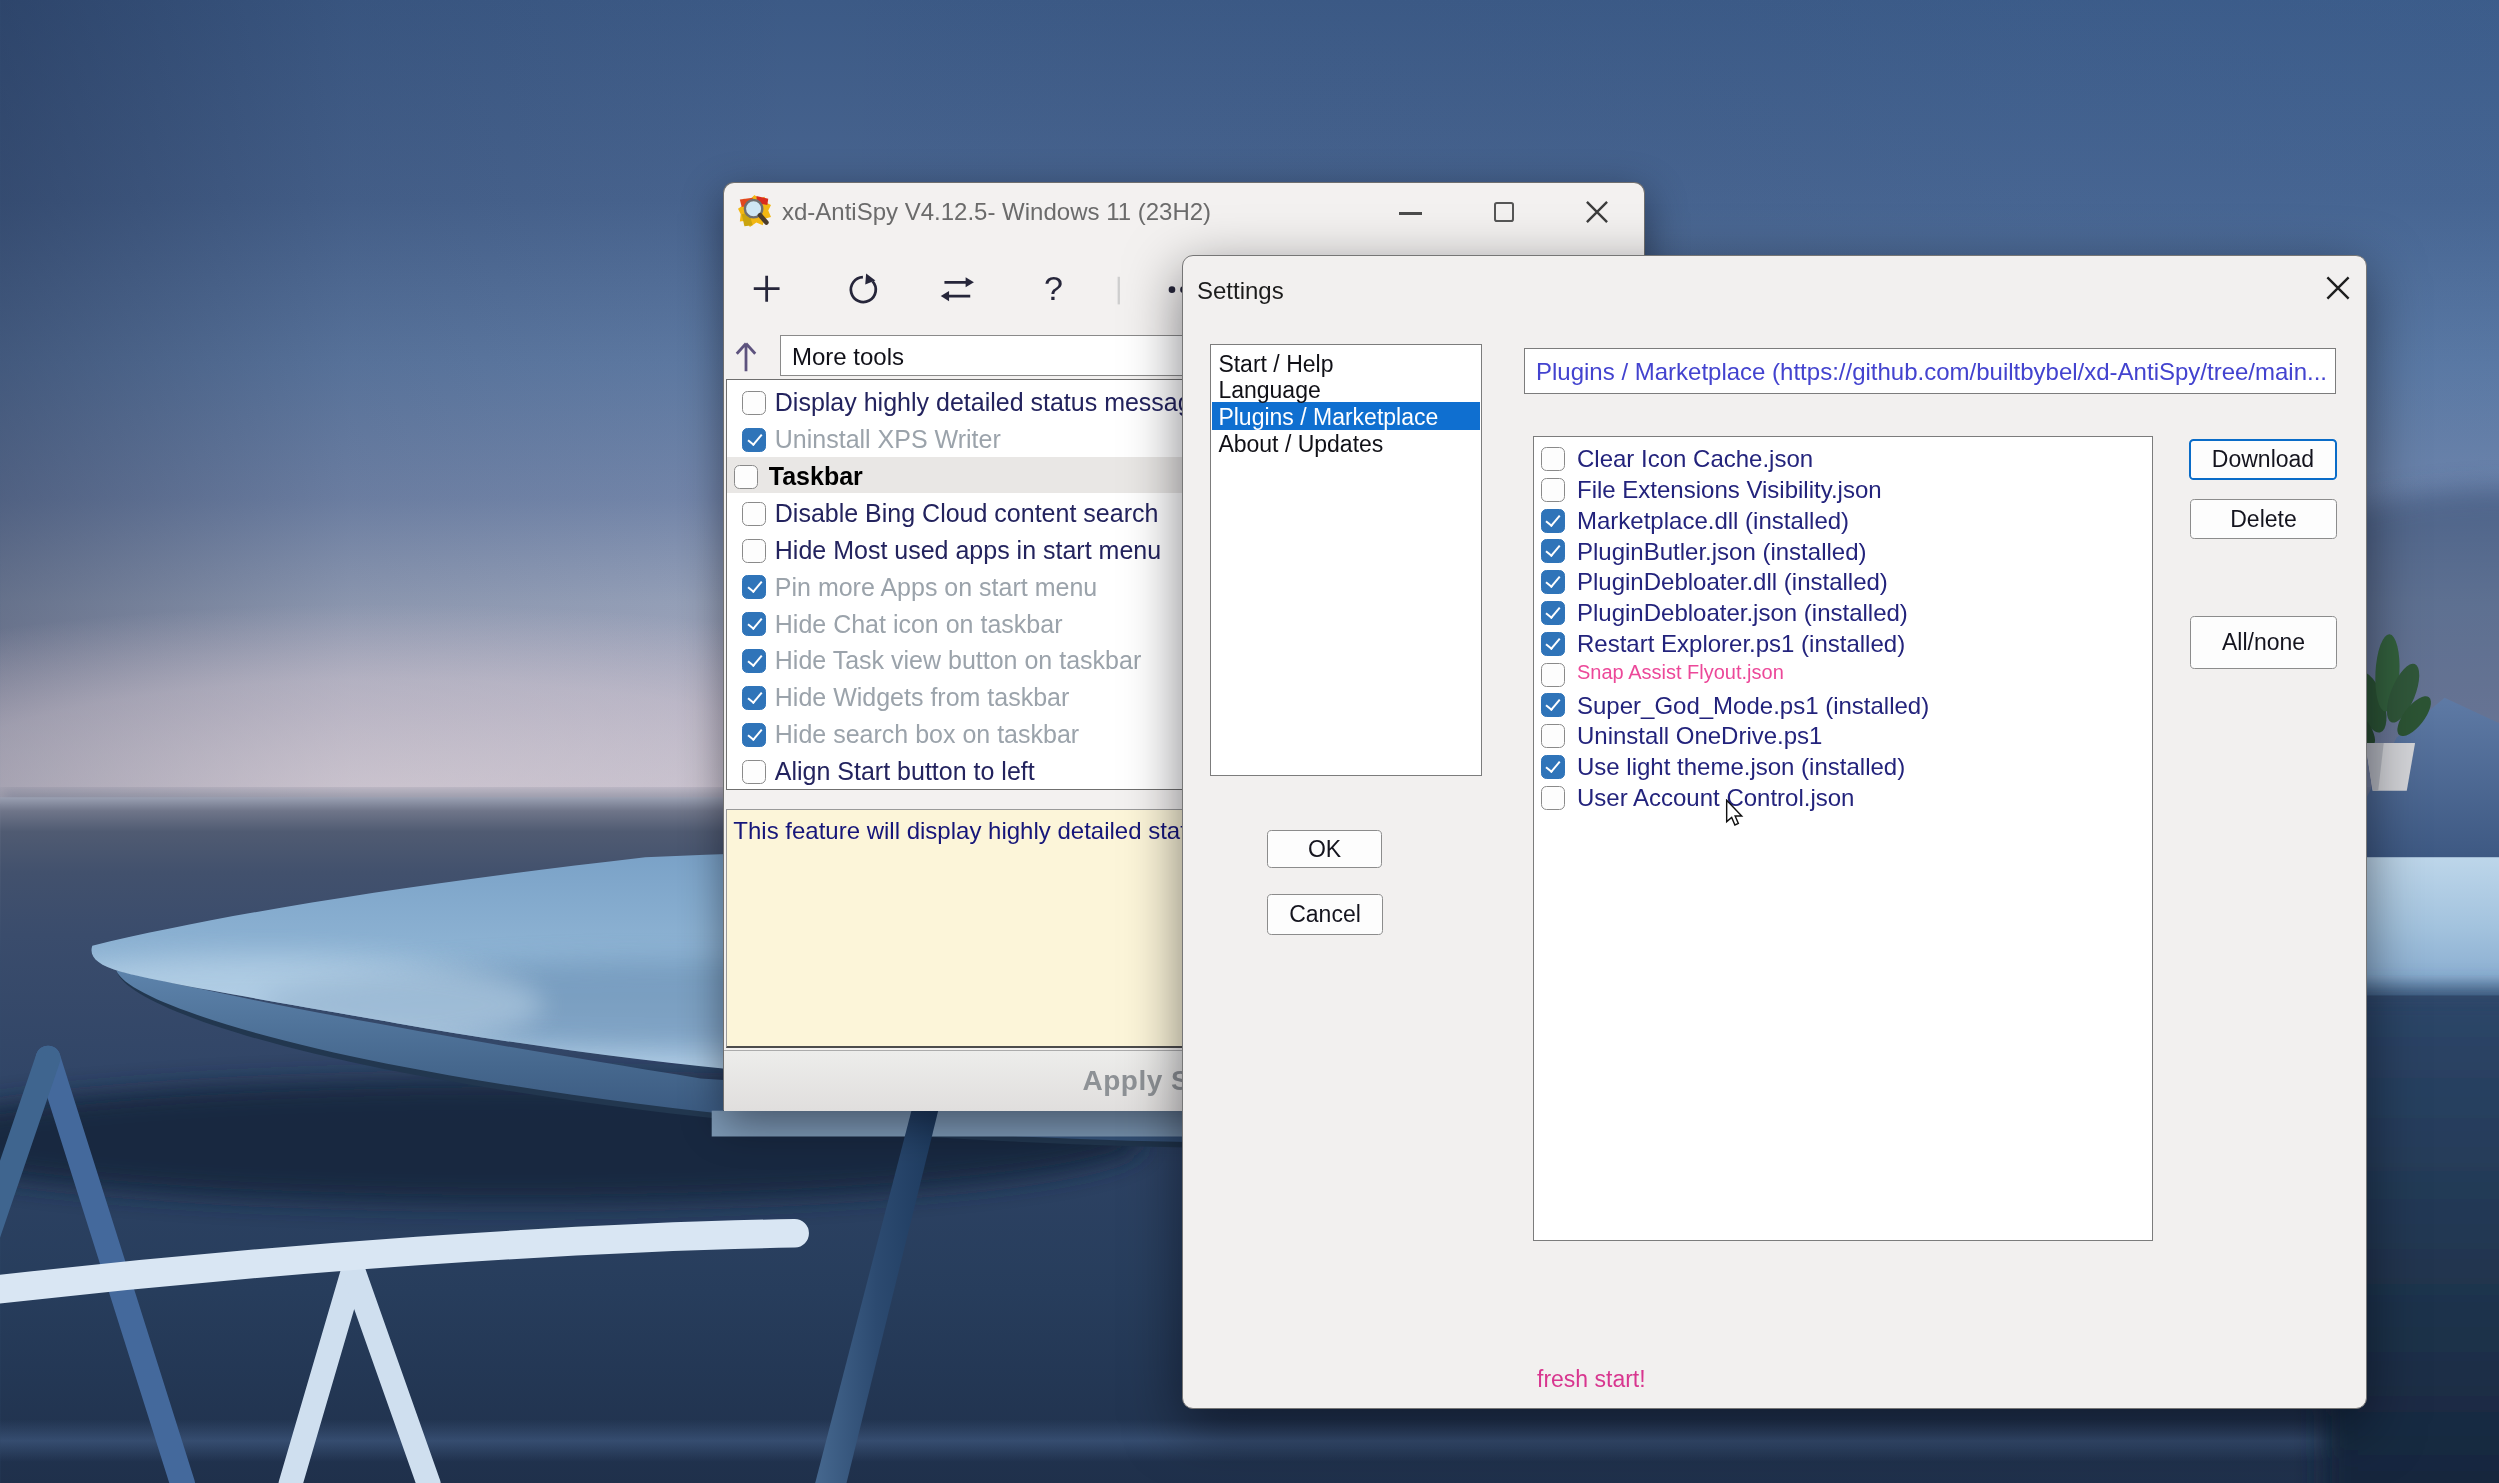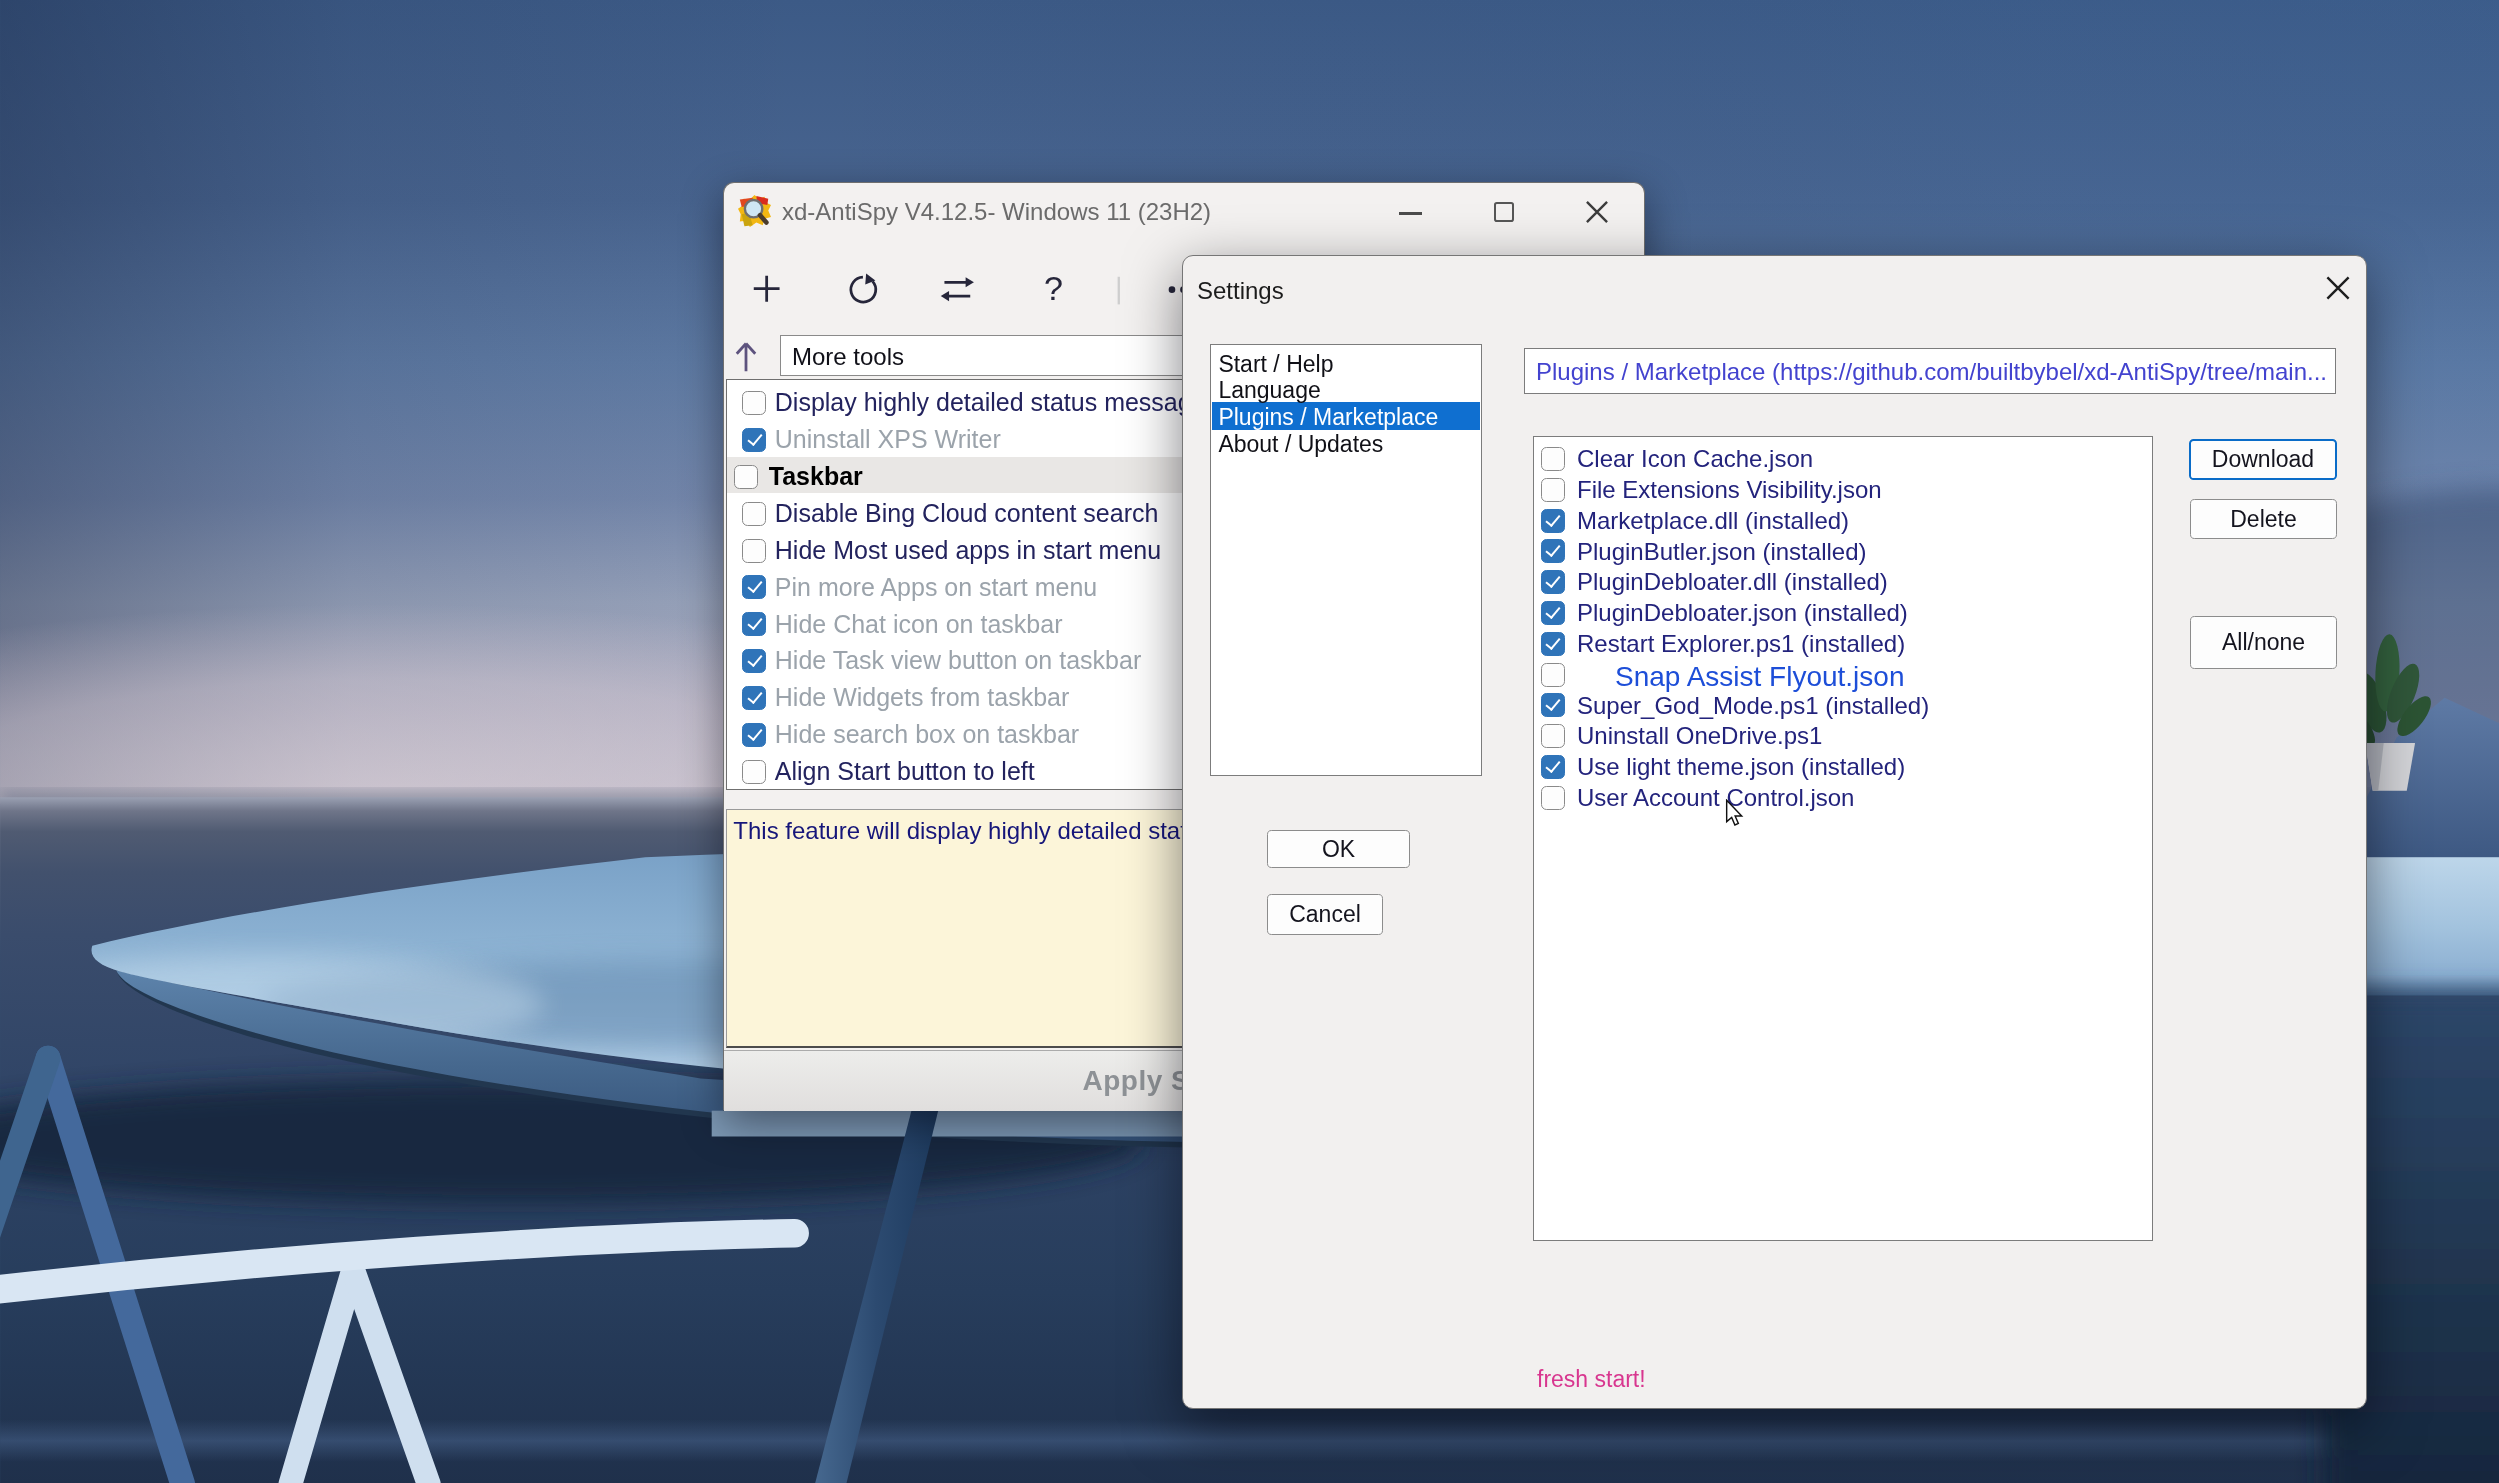--- a/index.html
+++ b/index.html
@@ -254,36 +254,36 @@
       <div class="row-txt" style="left: 43px; top: 70px; font-size: 24px; color: rgb(35, 35, 124);">Marketplace.dll (installed)</div>
       <div class="cb on" style="left: 6.5px; top: 102px;"></div>
       <div class="row-txt" style="left: 43px; top: 101px; font-size: 24px; color: rgb(35, 35, 124);">PluginButler.json (installed)</div>
       <div class="cb on" style="left: 6.5px; top: 133px;"></div>
       <div class="row-txt" style="left: 43px; top: 131px; font-size: 24px; color: rgb(35, 35, 124);">PluginDebloater.dll (installed)</div>
       <div class="cb on" style="left: 6.5px; top: 164px;"></div>
       <div class="row-txt" style="left: 43px; top: 162px; font-size: 24px; color: rgb(35, 35, 124);">PluginDebloater.json (installed)</div>
       <div class="cb on" style="left: 6.5px; top: 195px;"></div>
       <div class="row-txt" style="left: 43px; top: 193px; font-size: 24px; color: rgb(35, 35, 124); text-align: right;">Restart Explorer.ps1 (installed)</div>
       <div class="cb" style="left: 6.5px; top: 226px;"></div>
-      <div class="row-txt" style="left: 43px; top: 224px; font-size: 28px; color: #1d4ed8; margin-left: 38px;">Snap Assist Flyout.json</div>
+      <div class="row-txt" style="left: 43px; top: 224px; font-size: 20px; color: #ec4899;">Snap Assist Flyout.json</div>
       <div class="cb on" style="left: 6.5px; top: 256px;"></div>
       <div class="row-txt" style="left: 43px; top: 255px; font-size: 24px; color: rgb(35, 35, 124);">Super_God_Mode.ps1 (installed)</div>
       <div class="cb" style="left: 6.5px; top: 287px;"></div>
       <div class="row-txt" style="left: 43px; top: 285px; font-size: 24px; color: rgb(35, 35, 124);">Uninstall OneDrive.ps1</div>
       <div class="cb on" style="left: 6.5px; top: 318px;"></div>
       <div class="row-txt" style="left: 43px; top: 316px; font-size: 24px; color: rgb(35, 35, 124);">Use light theme.json (installed)</div>
       <div class="cb" style="left: 6.5px; top: 349px;"></div>
       <div class="row-txt" style="left: 43px; top: 347px; font-size: 24px; color: rgb(35, 35, 124);">User Account Control.json</div>
     </div>
 
   <div class="btn" style="left:1006px;top:183px;width:148px;height:41px;border:2.3px solid #0a6cc8;">Download</div>
   <div class="btn" style="left:1007px;top:243px;width:147px;height:40px;">Delete</div>
   <div class="btn" style="left:1007px;top:360px;width:147px;height:53px;">All/none</div>
 
-  <div class="btn" style="left:84px;top:574px;width:143px;height:38px;">OK</div>
+  <div class="btn" style="left:84px;top:574px;width:115px;height:38px;">OK</div>
   <div class="btn" style="left:84px;top:638px;width:116px;height:41px;">Cancel</div>
 
   <div class="abs" style="left:354px;top:1110px;font-size:23px;color:#d8368f;white-space:nowrap;">fresh start!</div>
 </div>
 
 <svg class="abs" style="left:1724px;top:799px" width="28" height="31" viewBox="0 0 23 26">
   <path d="M2,1 L2,19 L6.2,15.4 L8.9,21.8 L11.8,20.5 L9.1,14.2 L14.6,14.2 Z" fill="#fff" stroke="#111" stroke-width="1.2"></path>
 </svg>
 
 

